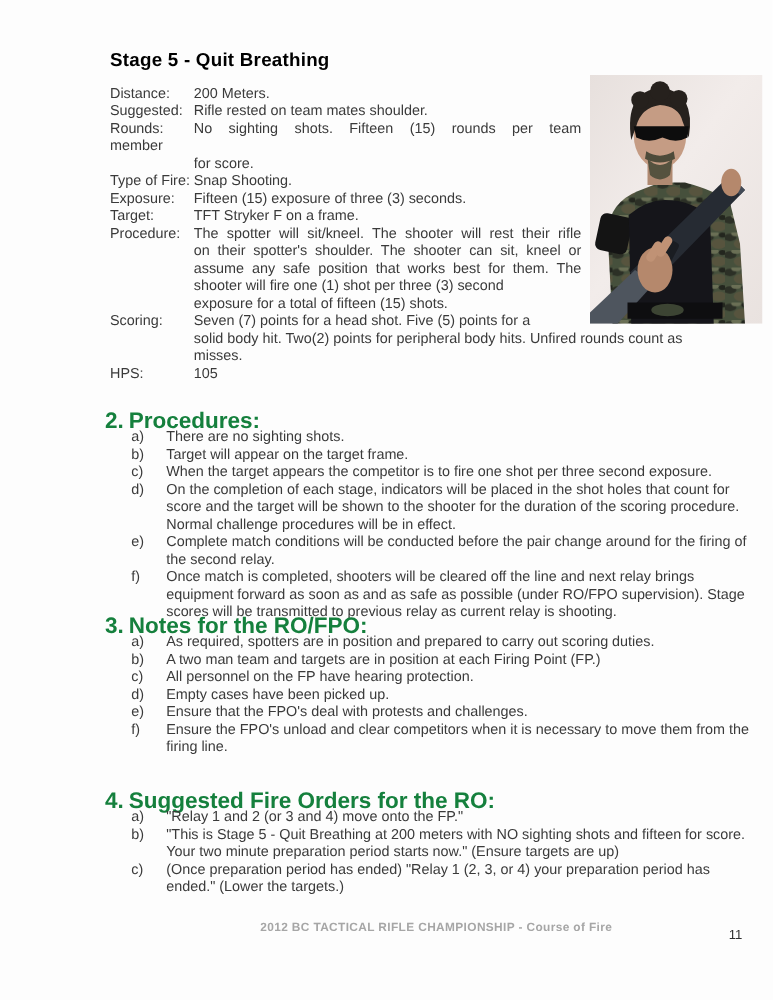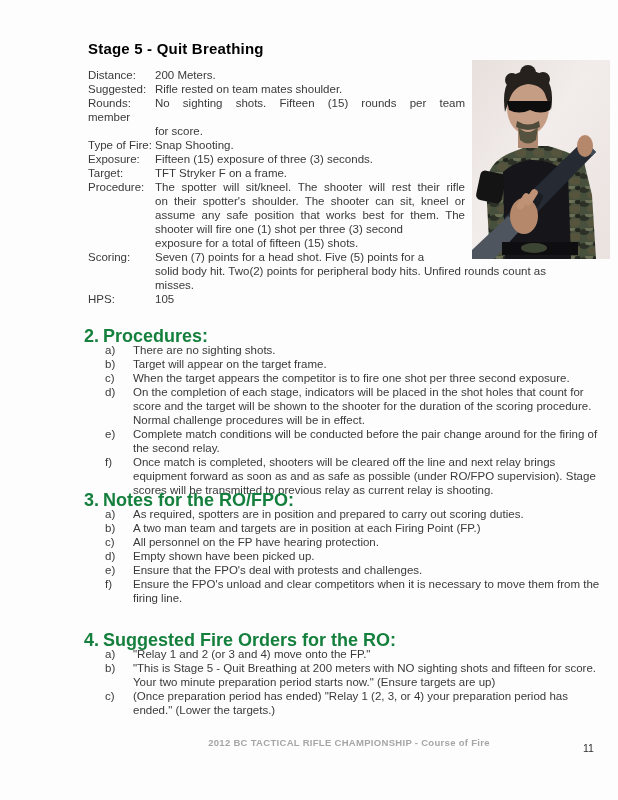--- a/index.html
+++ b/index.html
@@ -202,21 +202,21 @@
         <div class="item">
         <span class="letter">b)</span>
         <span class="itext">A two man team and targets are in position at each Firing Point (FP.)</span>
       </div>
         <div class="item">
         <span class="letter">c)</span>
         <span class="itext">All personnel on the FP have hearing protection.</span>
       </div>
         <div class="item">
         <span class="letter">d)</span>
-        <span class="itext">Empty shown have been picked up.</span>
+        <span class="itext">Empty cases have been picked up.</span>
       </div>
         <div class="item">
         <span class="letter">e)</span>
         <span class="itext">Ensure that the FPO's deal with protests and challenges.</span>
       </div>
         <div class="item">
         <span class="letter">f)</span>
         <span class="itext">Ensure the FPO's unload and clear competitors when it is necessary to move them from the firing line.</span>
       </div>
       </div>

